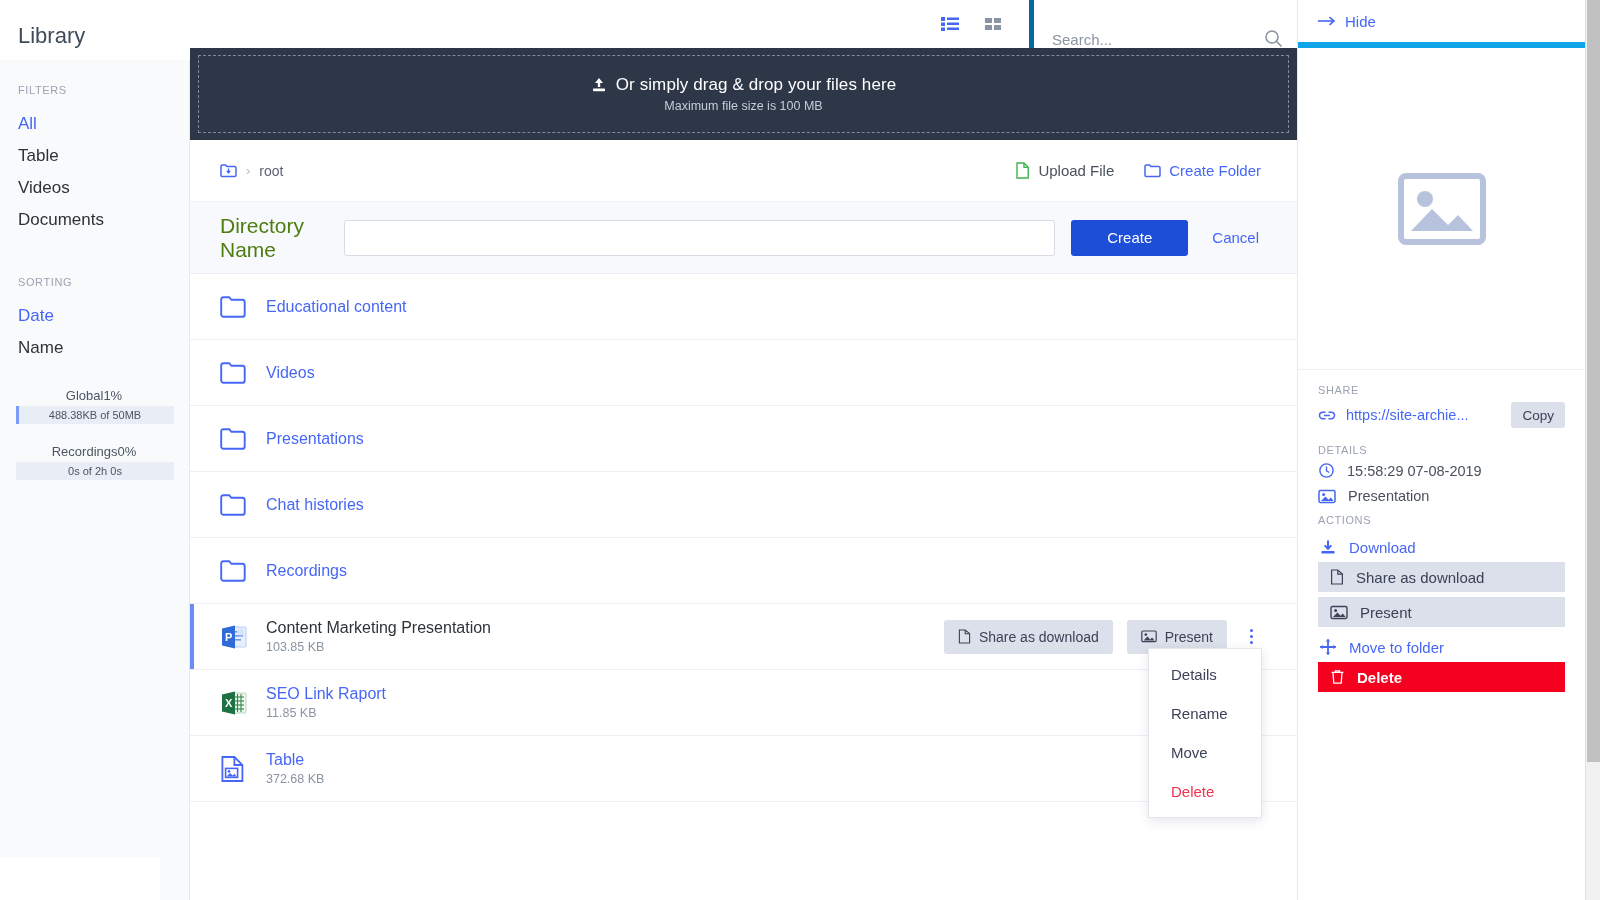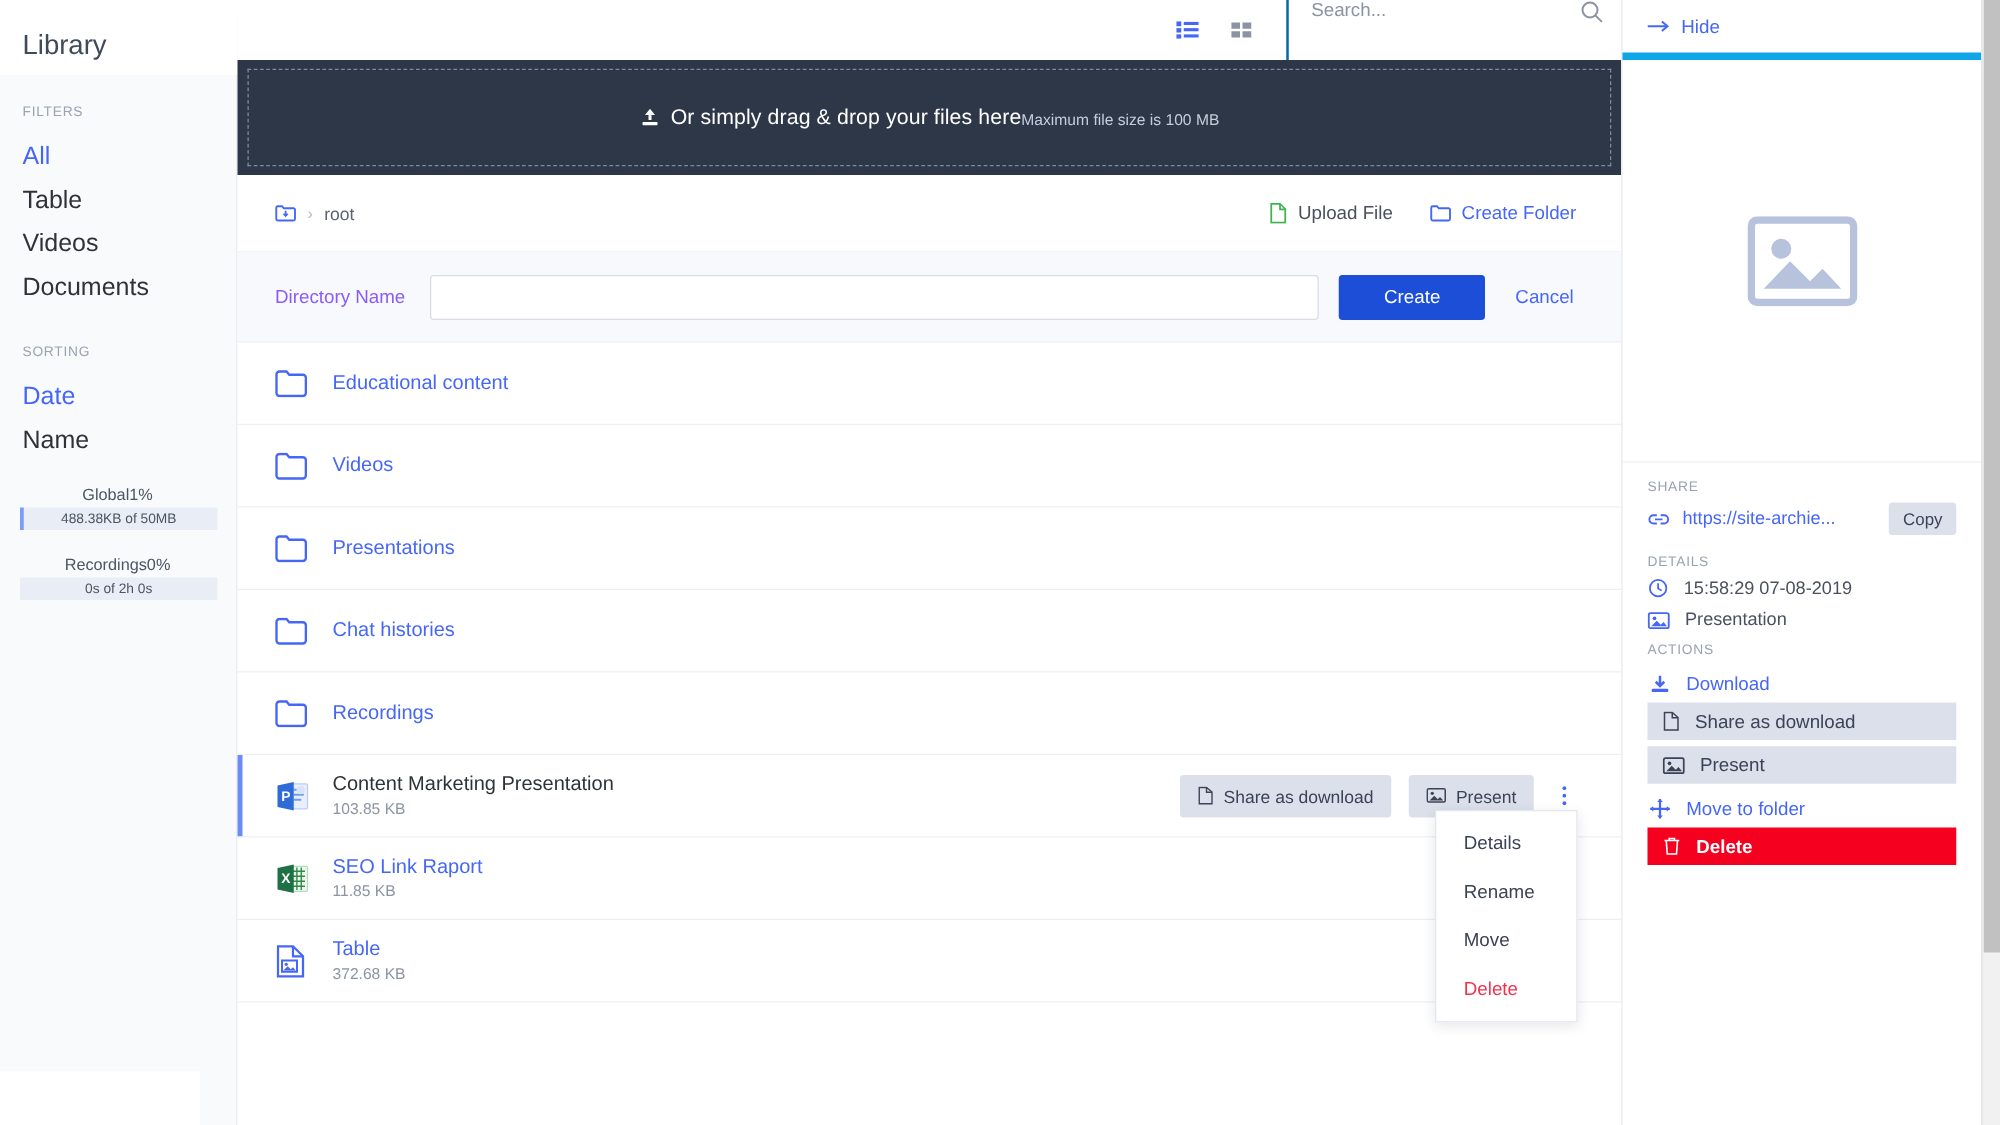--- a/index.html
+++ b/index.html
@@ -26,21 +26,21 @@
     display: flex; align-items: center;
     padding-left: 18px;
     font-size: 22px; color: #3f4a5a; font-weight: 400;
   }
   .side-section {
     font-size: 11px; letter-spacing: .6px;
     color: #9aa3b0; text-transform: uppercase;
     padding: 0 0 0 18px;
   }
   .side-item {
-    font-size: 20px; color: #2e3338;
+    font-size: 17px; color: #2e3338;
     padding: 6px 0 6px 18px; cursor: pointer;
   }
   .side-item.active { color: #4667f6; }
 
   .meter-wrap { padding: 0 18px 0 16px; margin-top: 6px; }
   .meter-head {
     display: flex; justify-content: center;
     font-size: 13px; color: #4b5563; margin-bottom: 3px;
   }
   .meter-bar {
@@ -63,41 +63,41 @@
   
   .topbar {
     position: absolute; left: 190px; top: 0;
     width: 1107px; height: 48px;
     background: #ffffff;
     display: flex; align-items: center; justify-content: flex-end;
   }
   .view-toggles { display: flex; align-items: center; gap: 26px; padding-right: 26px; }
   .vt { width: 18px; height: 14px; cursor: pointer; }
   .search-box {
-    width: 268px; height: 48px; border-left: 2px solid #0369a1;
-    display: flex; align-items: flex-start; padding: 0 14px 0 18px;
+    width: 268px; height: 48px; border-left: 5px solid #0369a1;
+    display: flex; align-items: flex-end; padding: 0 14px 0 18px;
   }
   .search-input {
     border: none; outline: none; flex: 1;
     font-size: 15px; color: #5b6270;
     font-family: "Liberation Sans", sans-serif;
     background: transparent;
   }
   .search-input::placeholder { color: #8b94a3; }
 
   
   .main {
     position: absolute; left: 190px; top: 48px;
     width: 1107px; height: 852px;
     background: #ffffff;
   }
   .dropzone {
     position: relative; height: 92px;
     background: #2d3748;
-    display: flex; flex-direction: row;
+    display: flex; flex-direction: column;
     align-items: center; justify-content: center;
     color: #ffffff;
   }
   .dropzone::after {
     content: ""; position: absolute; left: 8px; right: 8px; top: 7px; bottom: 7px;
     border: 1px dashed #7f8a9b; pointer-events: none;
   }
   .dz-line1 {
     font-size: 17px; display: flex; align-items: center; gap: 9px;
     letter-spacing: .1px;
@@ -120,21 +120,21 @@
   .upload-act .lbl { color: #4a515d; }
   .folder-act { color: #4667f6; }
   .folder-act .lbl { color: #4667f6; }
 
   .newdir {
     height: 72px; background: #f7f9fd;
     display: flex; align-items: center;
     padding: 0 30px; gap: 16px;
     border-bottom: 1px solid #edeff4;
   }
-  .newdir-label { font-size: 15px; color: #8b5cf6; width: 108px; }
+  .newdir-label { font-size: 21px; color: #4d7c0f; width: 108px; }
   .newdir-input {
     flex: 1; height: 36px;
     border: 1px solid #d7dce5; border-radius: 3px;
     background: #ffffff; padding: 0 10px;
     font-size: 14px; outline: none;
     font-family: "Liberation Sans", sans-serif;
   }
   .btn-create {
     background: #1d4ed8; color: #ffffff;
     border: none; border-radius: 3px;

